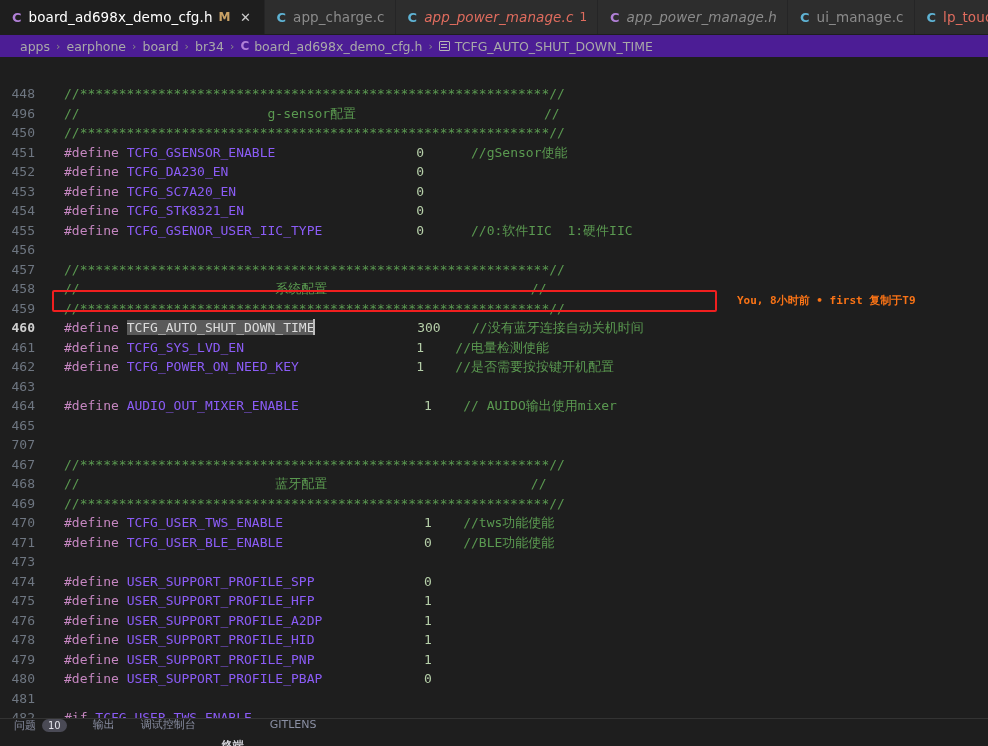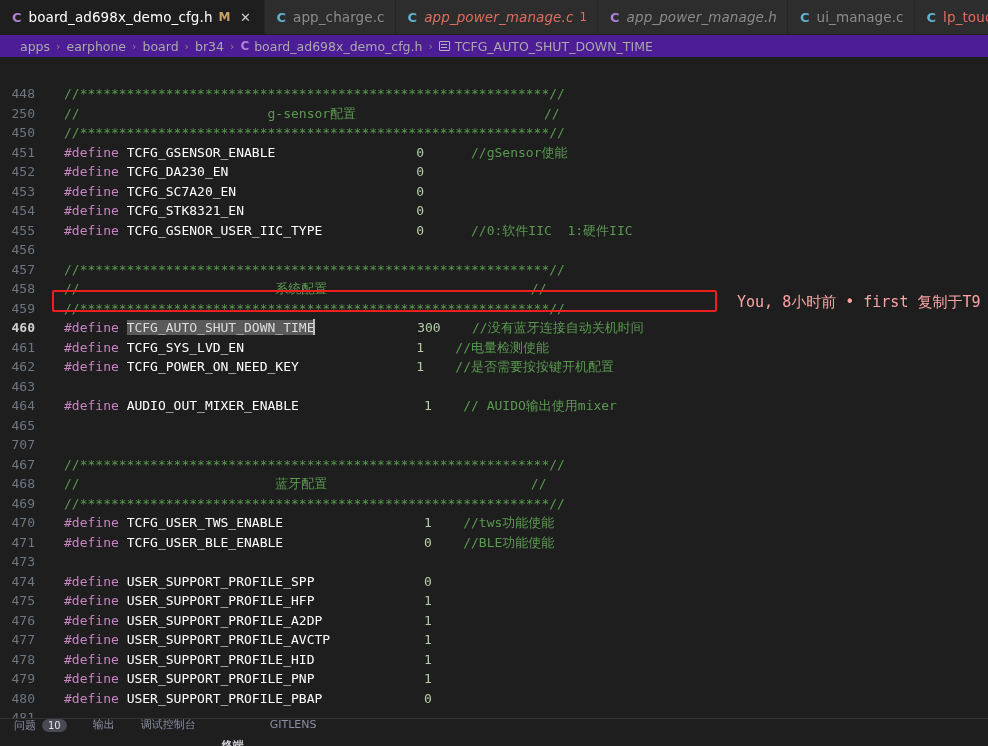--- a/index.html
+++ b/index.html
@@ -149,21 +149,21 @@
     flex: 1;
     white-space: pre;
     padding-left: 18px;
     font-family: "DejaVu Sans Mono", monospace;
     position: relative;
     overflow: hidden;
   }
   
   .c-comment  { color: #5a9950; }
   .c-pre      { color: #c586c0; }
-  .c-ident    { color: #ffffff; }
+  .c-ident    { color: #8b5cf6; }
   .c-num      { color: #b5cea8; }
   .c-plain    { color: #d4d4d4; }
 
   .sel {
     background: #5a5a5a;
     color: #dcdcdc;
   }
   .caret {
     display: inline-block;
     width: 2px;
@@ -176,25 +176,26 @@
   .redbox {
     position: absolute;
     border: 2px solid #f01f1f;
     border-radius: 2px;
     pointer-events: none;
     z-index: 20;
   }
 
   .blame {
     position: absolute;
-    color: #fca5a5;
+    color: #f97316;
     font-family: "DejaVu Sans Mono", monospace;
-    font-size: 15px;
+    font-size: 11px;
     white-space: pre;
     z-index: 5;
+    font-weight: bold;
   }
 
   
   .panel-strip {
     height: 28px;
     min-height: 12px;
     background: #1e1e1e;
     border-top: 1px solid #333333;
     display: flex;
     align-items: flex-start;
@@ -284,21 +285,21 @@
       <span class="bc-sep">›</span>
       <span class="bc-item">
         <span class="bc-sicon"></span>
         <span>TCFG_AUTO_SHUT_DOWN_TIME</span>
       </span>
     </div>
 
   <div class="editor-wrap">
     <div class="editor" id="editor">
         <div class="code-line"><div class="gutter">448</div><div class="content"><span class="c-comment">//************************************************************//</span></div></div>
-        <div class="code-line"><div class="gutter">250</div><div class="content"><span class="c-comment">//                        g-sensor配置                        //</span></div></div>
+        <div class="code-line"><div class="gutter">496</div><div class="content"><span class="c-comment">//                        g-sensor配置                        //</span></div></div>
         <div class="code-line"><div class="gutter">450</div><div class="content"><span class="c-comment">//************************************************************//</span></div></div>
         <div class="code-line"><div class="gutter">451</div><div class="content"><span class="c-pre">#define</span><span class="c-plain"> </span><span class="c-ident">TCFG_GSENSOR_ENABLE</span><span class="c-plain">                  </span><span class="c-num">0</span><span class="c-plain">      </span><span class="c-comment">//gSensor使能</span></div></div>
         <div class="code-line"><div class="gutter">452</div><div class="content"><span class="c-pre">#define</span><span class="c-plain"> </span><span class="c-ident">TCFG_DA230_EN</span><span class="c-plain">                        </span><span class="c-num">0</span></div></div>
         <div class="code-line"><div class="gutter">453</div><div class="content"><span class="c-pre">#define</span><span class="c-plain"> </span><span class="c-ident">TCFG_SC7A20_EN</span><span class="c-plain">                       </span><span class="c-num">0</span></div></div>
         <div class="code-line"><div class="gutter">454</div><div class="content"><span class="c-pre">#define</span><span class="c-plain"> </span><span class="c-ident">TCFG_STK8321_EN</span><span class="c-plain">                      </span><span class="c-num">0</span></div></div>
         <div class="code-line"><div class="gutter">455</div><div class="content"><span class="c-pre">#define</span><span class="c-plain"> </span><span class="c-ident">TCFG_GSENOR_USER_IIC_TYPE</span><span class="c-plain">            </span><span class="c-num">0</span><span class="c-plain">      </span><span class="c-comment">//0:软件IIC  1:硬件IIC</span></div></div>
         <div class="code-line"><div class="gutter">456</div><div class="content"></div></div>
         <div class="code-line"><div class="gutter">457</div><div class="content"><span class="c-comment">//************************************************************//</span></div></div>
         <div class="code-line"><div class="gutter">458</div><div class="content"><span class="c-comment">//                         系统配置                          //</span></div></div>
         <div class="code-line"><div class="gutter">459</div><div class="content"><span class="c-comment">//************************************************************//</span></div></div>
@@ -311,21 +312,20 @@
         <div class="code-line"><div class="gutter">707</div><div class="content"></div></div>
         <div class="code-line"><div class="gutter">467</div><div class="content"><span class="c-comment">//************************************************************//</span></div></div>
         <div class="code-line"><div class="gutter">468</div><div class="content"><span class="c-comment">//                         蓝牙配置                          //</span></div></div>
         <div class="code-line"><div class="gutter">469</div><div class="content"><span class="c-comment">//************************************************************//</span></div></div>
         <div class="code-line"><div class="gutter">470</div><div class="content"><span class="c-pre">#define</span><span class="c-plain"> </span><span class="c-ident">TCFG_USER_TWS_ENABLE</span><span class="c-plain">                  </span><span class="c-num">1</span><span class="c-plain">    </span><span class="c-comment">//tws功能使能</span></div></div>
         <div class="code-line"><div class="gutter">471</div><div class="content"><span class="c-pre">#define</span><span class="c-plain"> </span><span class="c-ident">TCFG_USER_BLE_ENABLE</span><span class="c-plain">                  </span><span class="c-num">0</span><span class="c-plain">    </span><span class="c-comment">//BLE功能使能</span></div></div>
         <div class="code-line"><div class="gutter">473</div><div class="content"></div></div>
         <div class="code-line"><div class="gutter">474</div><div class="content"><span class="c-pre">#define</span><span class="c-plain"> </span><span class="c-ident">USER_SUPPORT_PROFILE_SPP</span><span class="c-plain">              </span><span class="c-num">0</span></div></div>
         <div class="code-line"><div class="gutter">475</div><div class="content"><span class="c-pre">#define</span><span class="c-plain"> </span><span class="c-ident">USER_SUPPORT_PROFILE_HFP</span><span class="c-plain">              </span><span class="c-num">1</span></div></div>
         <div class="code-line"><div class="gutter">476</div><div class="content"><span class="c-pre">#define</span><span class="c-plain"> </span><span class="c-ident">USER_SUPPORT_PROFILE_A2DP</span><span class="c-plain">             </span><span class="c-num">1</span></div></div>
-        <div class="code-line"><div class="gutter">477</div><div class="content"><span class="c-pre">#define</span><span class="c-plain"> </span><span class="c-ident">USER_SUPPORT_PROFILE_AVCTP</span><span class="c-plain">            </span><span class="c-num">1</span></div></div>
         <div class="code-line"><div class="gutter">478</div><div class="content"><span class="c-pre">#define</span><span class="c-plain"> </span><span class="c-ident">USER_SUPPORT_PROFILE_HID</span><span class="c-plain">              </span><span class="c-num">1</span></div></div>
         <div class="code-line"><div class="gutter">479</div><div class="content"><span class="c-pre">#define</span><span class="c-plain"> </span><span class="c-ident">USER_SUPPORT_PROFILE_PNP</span><span class="c-plain">              </span><span class="c-num">1</span></div></div>
         <div class="code-line"><div class="gutter">480</div><div class="content"><span class="c-pre">#define</span><span class="c-plain"> </span><span class="c-ident">USER_SUPPORT_PROFILE_PBAP</span><span class="c-plain">             </span><span class="c-num">0</span></div></div>
         <div class="code-line"><div class="gutter">481</div><div class="content"></div></div>
         <div class="code-line"><div class="gutter">482</div><div class="content"><span class="c-pre">#if</span><span class="c-plain"> </span><span class="c-ident">TCFG_USER_TWS_ENABLE</span></div></div>
       </div>
     <div class="blame" id="blame" style="left: 737px; top: 236px;">You, 8小时前 • first 复制于T9</div>
     <div class="redbox" id="redbox" style="left: 52px; top: 233px; width: 665px; height: 22px;"></div>
   </div>
 

